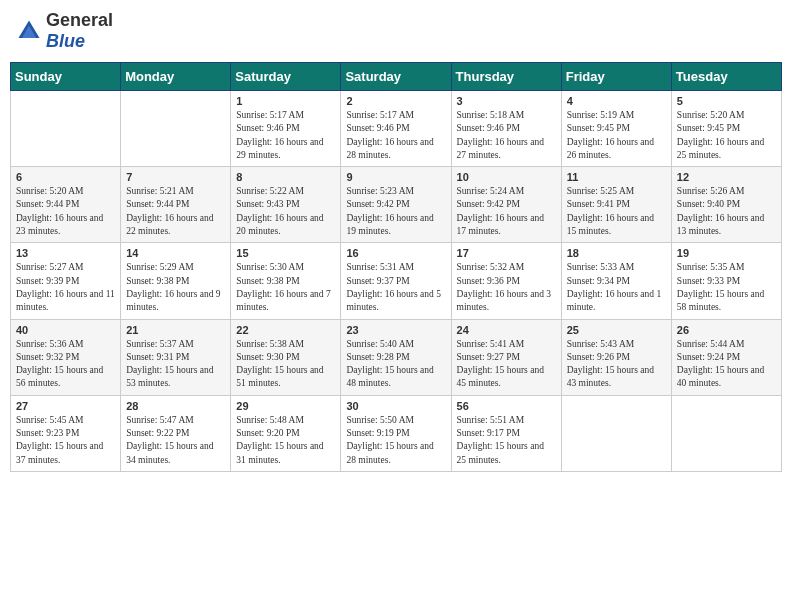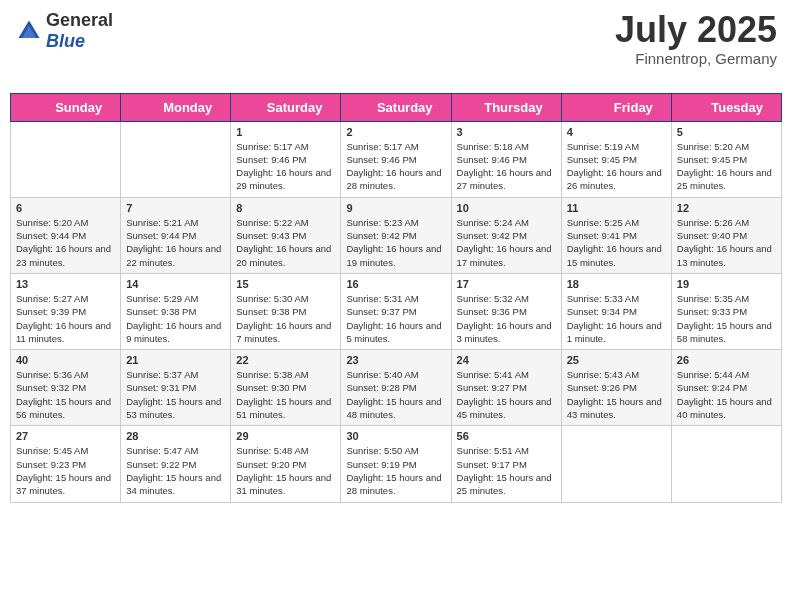--- a/index.html
+++ b/index.html
@@ -7,21 +7,21 @@
       font-family: Arial, sans-serif;
       background: #fff;
       width: 792px;
       min-height: 612px;
       padding: 10px;
     }
     .header {
       display: flex;
       justify-content: space-between;
       align-items: flex-start;
-      margin-bottom: 26px;
+      margin-bottom: 10px;
       padding: 0 5px;
     }
     .logo {
       display: flex;
       align-items: center;
     }
     .logo-text-general {
       font-size: 18px;
       font-weight: bold;
       color: #333;
@@ -49,26 +49,26 @@
     .location {
       font-size: 15px;
       color: #555;
     }
     .calendar {
       width: 100%;
       border-collapse: collapse;
       border: 1px solid #ccc;
     }
     .calendar th {
-      background-color: #ec4899;
+      background-color: #0f766e;
       color: #fff;
       font-size: 13px;
       font-weight: bold;
-      padding: 6px 18px;
-      text-align: right;
+      padding: 6px 4px;
+      text-align: left;
       border: 1px solid #1a4080;
     }
     .calendar td {
       vertical-align: top;
       border: 1px solid #ccc;
       padding: 4px 5px;
       width: calc(100% / 7);
       min-height: 80px;
       font-size: 10px;
       color: #333;
@@ -80,43 +80,40 @@
     .day-number {
       font-weight: bold;
       font-size: 11px;
       display: block;
       margin-bottom: 2px;
     }
     .day-info {
       font-size: 9.5px;
       line-height: 1.4;
       color: #333;
+      font-family: Liberation Serif, serif;
     }
     .empty-cell {
       background: #f9f9f9;
     }
   </style>
 </head>
 <body>
 
 <div class="header">
   <div class="logo">
     <svg class="logo-icon" viewBox="0 0 40 40">
       <polygon points="20,5 35,30 5,30" fill="#2255a4"></polygon>
       <polygon points="20,12 30,30 10,30" fill="#4477cc"></polygon>
     </svg>
     <div>
       <span class="logo-text-general">General</span><br>
       <span class="logo-text-blue">Blue</span>
     </div>
   </div>
-  <div class="title-block">
-    <div class="month-title">July 2025</div>
-    <div class="location">Finnentrop, Germany</div>
-  </div>
 </div>
 
 <table class="calendar">
   <thead>
     <tr>
     <th>Sunday</th>
         <th>Monday</th>
         <th>Saturday</th>
         <th>Saturday</th>
         <th>Thursday</th>

